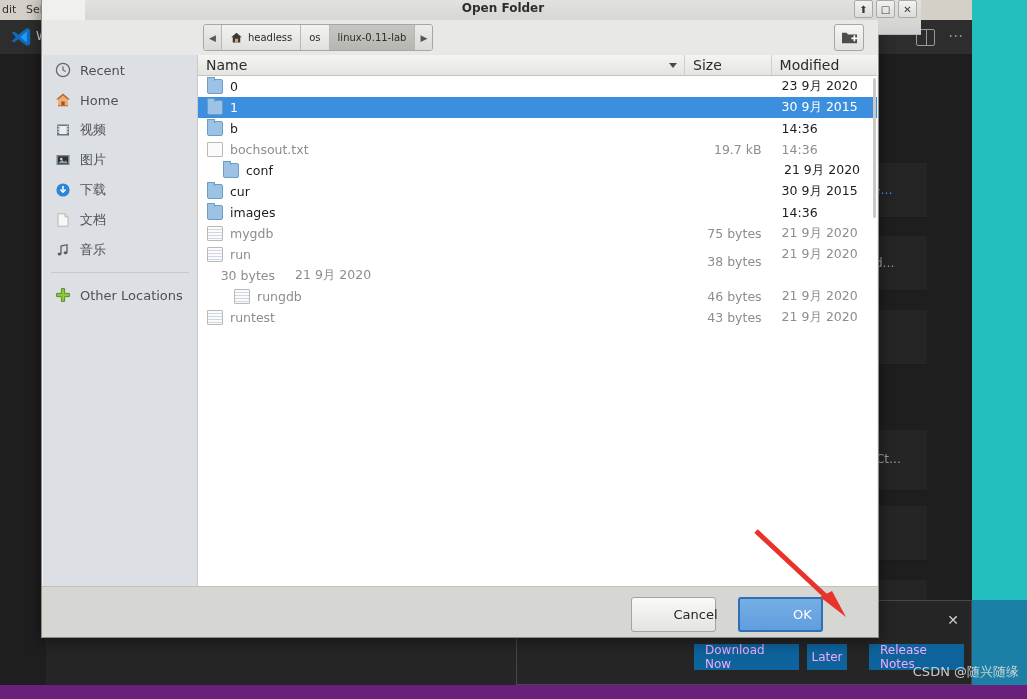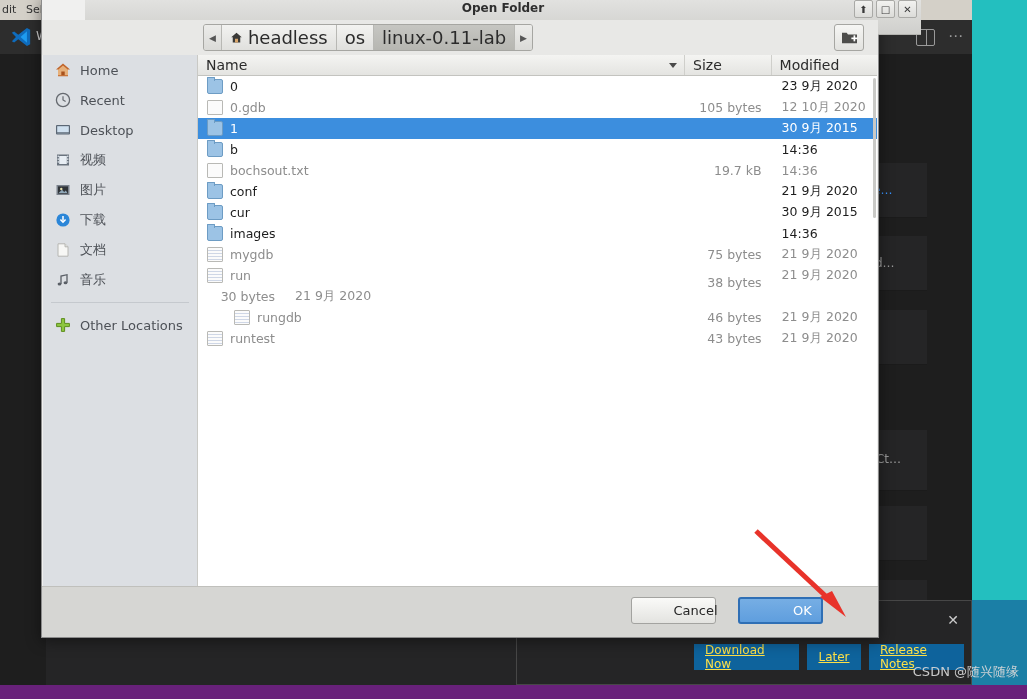--- a/index.html
+++ b/index.html
@@ -24,37 +24,37 @@
   .vs-card{position:absolute;left:855px;width:72px;background:#252526;border-bottom:1px solid #1b1b1b;}
   .vs-card-text{position:absolute;font-size:12px;white-space:nowrap;}
   .teal-strip{position:absolute;right:0;top:0;width:55px;height:685px;background:#23bfbf;}
   .teal-strip2{position:absolute;right:0;top:600px;width:55px;height:85px;background:#1b7fa6;}
   .vs-statusbar{position:absolute;left:0;bottom:0;width:1027px;height:14px;background:#68217a;}
 
   
   .toast{position:absolute;left:516px;top:600px;width:456px;height:85px;background:#252526;
     border:1px solid #474747;box-sizing:border-box;}
   .toast-close{position:absolute;right:12px;top:12px;font-size:14px;color:#ccc;line-height:1;}
-  .toast-btn{position:absolute;top:43px;height:26px;background:#0e639c;color:#fde047;font-size:12px;
-    display:flex;align-items:center;justify-content:center;padding:0 11px;box-sizing:border-box;text-decoration:underline;}
+  .toast-btn{position:absolute;top:43px;height:26px;background:#0e639c;color:#f0abfc;font-size:12px;
+    display:flex;align-items:center;justify-content:center;padding:0 11px;box-sizing:border-box;}
 
   
   #dialog{position:absolute;left:41px;top:-2px;width:838px;height:640px;
     background:#f0f0ef;border:1px solid #8b8b8b;box-shadow:0 3px 14px rgba(0,0,0,.45);
     box-sizing:border-box;}
   .dlg-titlebar{position:absolute;left:0;top:0;width:100%;height:36px;
     background:linear-gradient(#e2e2e0,#cfcfcc);border-bottom:1px solid #b4b4b0;box-sizing:border-box;margin-left:43px;}
   .dlg-title{position:absolute;left:0;right:0;top:2px;text-align:center;font-size:12px;font-weight:bold;color:#2e2e2e;}
   .dlg-win-btns{position:absolute;right:4px;top:1px;display:flex;gap:3px;}
   .wb{width:17px;height:16px;border:1px solid #a9a9a6;border-radius:2px;background:linear-gradient(#f2f2f0,#dcdcd9);
     font-size:10px;color:#3a3a3a;display:flex;align-items:center;justify-content:center;}
   .dlg-toolbar{position:absolute;left:0;top:21px;width:100%;height:35px;background:#e8e8e6;box-sizing:border-box;}
   .pathbar{position:absolute;left:161px;top:25px;height:25px;display:flex;align-items:stretch;
     border:1px solid #a6a6a2;border-radius:3px;overflow:hidden;background:#e6e6e3;}
-  .pb-seg{display:flex;align-items:center;padding:0 8px;font-size:18px;color:#2b2b2b;
+  .pb-seg{display:flex;align-items:center;padding:0 8px;font-size:10px;color:#2b2b2b;
     border-right:1px solid #b8b8b4;background:linear-gradient(#f3f3f1,#e0e0dd);}
   .pb-seg.arrow{padding:0 5px;color:#555;font-size:9px;background:linear-gradient(#ececea,#dadad7);}
   .pb-seg.active{background:linear-gradient(#c6c6c2,#b6b6b1);font-weight:normal;}
   .pb-seg:last-child{border-right:none;}
   .newfolder-btn{position:absolute;right:14px;top:25px;width:28px;height:25px;
     border:1px solid #a6a6a2;border-radius:3px;background:linear-gradient(#f6f6f4,#e2e2df);
     display:flex;align-items:center;justify-content:center;}
 
   .filepane{position:absolute;left:155px;top:56px;right:1px;bottom:51px;background:#fff;border-left:1px solid #c9c9c5;}
   .fp-header{position:absolute;left:0;top:0;width:100%;height:21px;
@@ -82,21 +82,21 @@
     background-image:linear-gradient(#cfd7e6 1px,transparent 1px);background-size:100% 3px;background-position:0 2px;}
 
   .sidebar{position:absolute;left:1px;top:56px;width:154px;bottom:51px;background:#dcdfe3;}
   .sb-item{height:30px;display:flex;align-items:center;gap:9px;padding-left:11px;box-sizing:border-box;
     font-size:13px;color:#4d5157;}
   .sb-sep{height:1px;background:#c5c9ce;margin:7px 8px;}
   .sb-ico{width:17px;height:17px;flex:0 0 auto;display:flex;align-items:center;justify-content:center;font-size:13px;}
 
   .dlg-actions{position:absolute;left:0;bottom:0;width:100%;height:51px;background:#d6d6d3;
     border-top:1px solid #c0c0bc;box-sizing:border-box;}
-  .btn{position:absolute;top:10px;height:27px;border-radius:3px;font-size:13px;
+  .btn{position:absolute;top:10px;height:35px;border-radius:3px;font-size:13px;
     display:flex;align-items:center;justify-content:center;box-sizing:border-box;padding-left:44px;}
   .btn.cancel{right:162px;width:85px;border:1px solid #a3a3a0;background:linear-gradient(#fafaf8,#e3e3e0);color:#262626;}
   .btn.ok{right:55px;width:85px;border:2px solid #2f6fb5;background:linear-gradient(#76aee4,#5f9ede);color:#fff;}
 
   .scrollbar{position:absolute;right:0;top:21px;width:5px;bottom:0;background:transparent;}
   .scroll-thumb{position:absolute;right:1px;top:2px;width:3px;height:140px;background:#c9c9c6;border-radius:2px;}
 
   .red-arrow{position:absolute;left:750px;top:525px;width:105px;height:95px;pointer-events:none;}
   .watermark{position:absolute;right:8px;bottom:18px;font-size:13px;color:#d8d8d8;opacity:.92;
     font-family:"DejaVu Sans",sans-serif;}
@@ -139,21 +139,21 @@
   <div class="vs-card" style="top:580px;height:30px;"></div>
 
   <div class="teal-strip"></div>
   <div class="teal-strip2"></div>
   <div class="vs-statusbar"></div>
 </div>
 
 <div class="toast">
   <span class="toast-close">✕</span>
   <div class="toast-btn" style="left:177px;width:105px;">Download Now</div>
-  <div class="toast-btn" style="left:290px;width:54px;">Later</div>
+  <div class="toast-btn" style="left:290px;width:40px;">Later</div>
   <div class="toast-btn" style="left:352px;width:95px;">Release Notes</div>
 </div>
 
 <div id="dialog">
 
   <div class="dlg-titlebar">
     <div class="dlg-title">Open Folder</div>
     <div class="dlg-win-btns">
       <div class="wb">⬆</div>
       <div class="wb">□</div>
@@ -186,45 +186,35 @@
       <path d="M1 3 h5 l1.4 1.7 H17 V14 H1 Z" fill="#4d4d4b"></path>
       <rect x="11" y="8" width="6.5" height="1.8" fill="#fff"></rect>
       <rect x="13.3" y="5.7" width="1.8" height="6.4" fill="#fff"></rect>
     </svg>
   </div>
 
   <div class="sidebar">
     <div class="sb-item">
       <span class="sb-ico">
         <svg width="16" height="16" viewBox="0 0 16 16">
+            <circle cx="8" cy="8" r="6.6" fill="none" stroke="#65696f" stroke-width="1.3"></circle>
+            <path d="M8 4.3 V8 L10.6 9.6" stroke="#65696f" stroke-width="1.2" fill="none"></path>
+          </svg>
+      </span>
+      <span>Recent</span>
+    </div>
+    <div class="sb-item">
+      <span class="sb-ico">
+        <svg width="16" height="16" viewBox="0 0 16 16">
             <path d="M8 1.5 L15 7.6 H13 V14.2 H3 V7.6 H1 Z" fill="#c0642a"></path>
             <path d="M8 3.4 L13 7.8 V13.2 H3 V7.8 Z" fill="#e6b07a"></path>
             <rect x="6.3" y="9.5" width="3.4" height="3.7" fill="#a8521d"></rect>
           </svg>
       </span>
       <span>Home</span>
-    </div>
-    <div class="sb-item">
-      <span class="sb-ico">
-        <svg width="16" height="16" viewBox="0 0 16 16">
-            <circle cx="8" cy="8" r="6.6" fill="none" stroke="#65696f" stroke-width="1.3"></circle>
-            <path d="M8 4.3 V8 L10.6 9.6" stroke="#65696f" stroke-width="1.2" fill="none"></path>
-          </svg>
-      </span>
-      <span>Recent</span>
-    </div>
-    <div class="sb-item">
-      <span class="sb-ico">
-        <svg width="16" height="16" viewBox="0 0 16 16">
-            <rect x="1" y="3" width="14" height="9.5" rx="1" fill="#5b6775"></rect>
-            <rect x="2.2" y="4.2" width="11.6" height="6" fill="#cfe0ef"></rect>
-            <rect x="2.2" y="10.6" width="11.6" height="1" fill="#8a97a5"></rect>
-          </svg>
-      </span>
-      <span>Desktop</span>
     </div>
     <div class="sb-item">
       <span class="sb-ico">
         <svg width="16" height="16" viewBox="0 0 16 16">
             <rect x="2" y="2.5" width="12" height="11" fill="#6b747f"></rect>
             <rect x="4.2" y="4" width="7.6" height="8" fill="#e8eef4"></rect>
             <rect x="2.6" y="3.6" width="1.3" height="1.5" fill="#dfe6ec"></rect>
             <rect x="2.6" y="6.4" width="1.3" height="1.5" fill="#dfe6ec"></rect>
             <rect x="2.6" y="9.2" width="1.3" height="1.5" fill="#dfe6ec"></rect>
             <rect x="12.1" y="3.6" width="1.3" height="1.5" fill="#dfe6ec"></rect>
@@ -301,28 +291,20 @@
     </div>
     <div class="fp-rows" id="rows">
         <div class="fp-row">
           <div class="fp-name" style="width: 490px;">
             <span class="ico folder"></span>
             <span class="dark">0</span>
           </div>
           <div class="fp-size dark" style="width: 87px;"></div>
           <div class="fp-mod dark" style="width: 106px;">23 9月 2020</div>
         </div>
-        <div class="fp-row">
-          <div class="fp-name" style="width: 490px;">
-            <span class="ico file"></span>
-            <span class="dim">0.gdb</span>
-          </div>
-          <div class="fp-size dim" style="width: 87px;">105 bytes</div>
-          <div class="fp-mod dim" style="width: 106px;">12 10月 2020</div>
-        </div>
         <div class="fp-row sel">
           <div class="fp-name" style="width: 490px;">
             <span class="ico folder"></span>
             <span class="dark">1</span>
           </div>
           <div class="fp-size dark" style="width: 87px;"></div>
           <div class="fp-mod dark" style="width: 106px;">30 9月 2015</div>
         </div>
         <div class="fp-row">
           <div class="fp-name" style="width: 490px;">
@@ -334,21 +316,21 @@
         </div>
         <div class="fp-row">
           <div class="fp-name" style="width: 490px;">
             <span class="ico file"></span>
             <span class="dim">bochsout.txt</span>
           </div>
           <div class="fp-size dim" style="width: 87px;">19.7 kB</div>
           <div class="fp-mod dim" style="width: 106px;">14:36</div>
         </div>
         <div class="fp-row">
-          <div class="fp-name" style="width: 490px;">
+          <div class="fp-name" style="width: 490px; margin-left: 16px;">
             <span class="ico folder"></span>
             <span class="dark">conf</span>
           </div>
           <div class="fp-size dark" style="width: 87px;"></div>
           <div class="fp-mod dark" style="width: 106px;">21 9月 2020</div>
         </div>
         <div class="fp-row">
           <div class="fp-name" style="width: 490px;">
             <span class="ico folder"></span>
             <span class="dark">cur</span>

